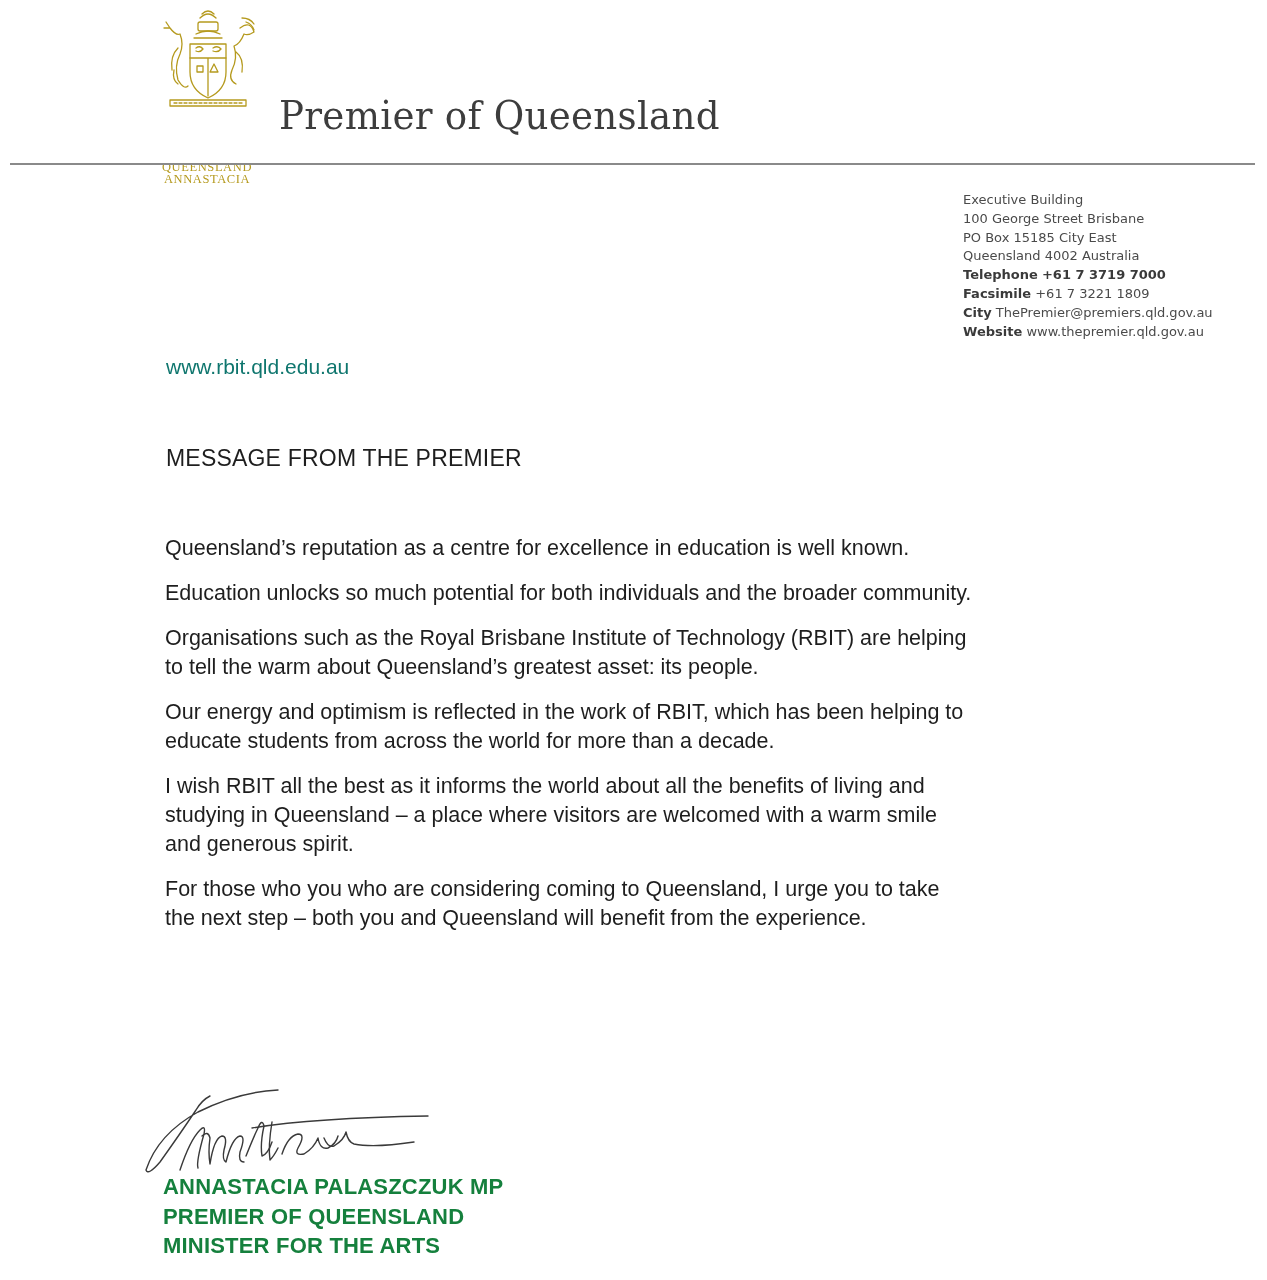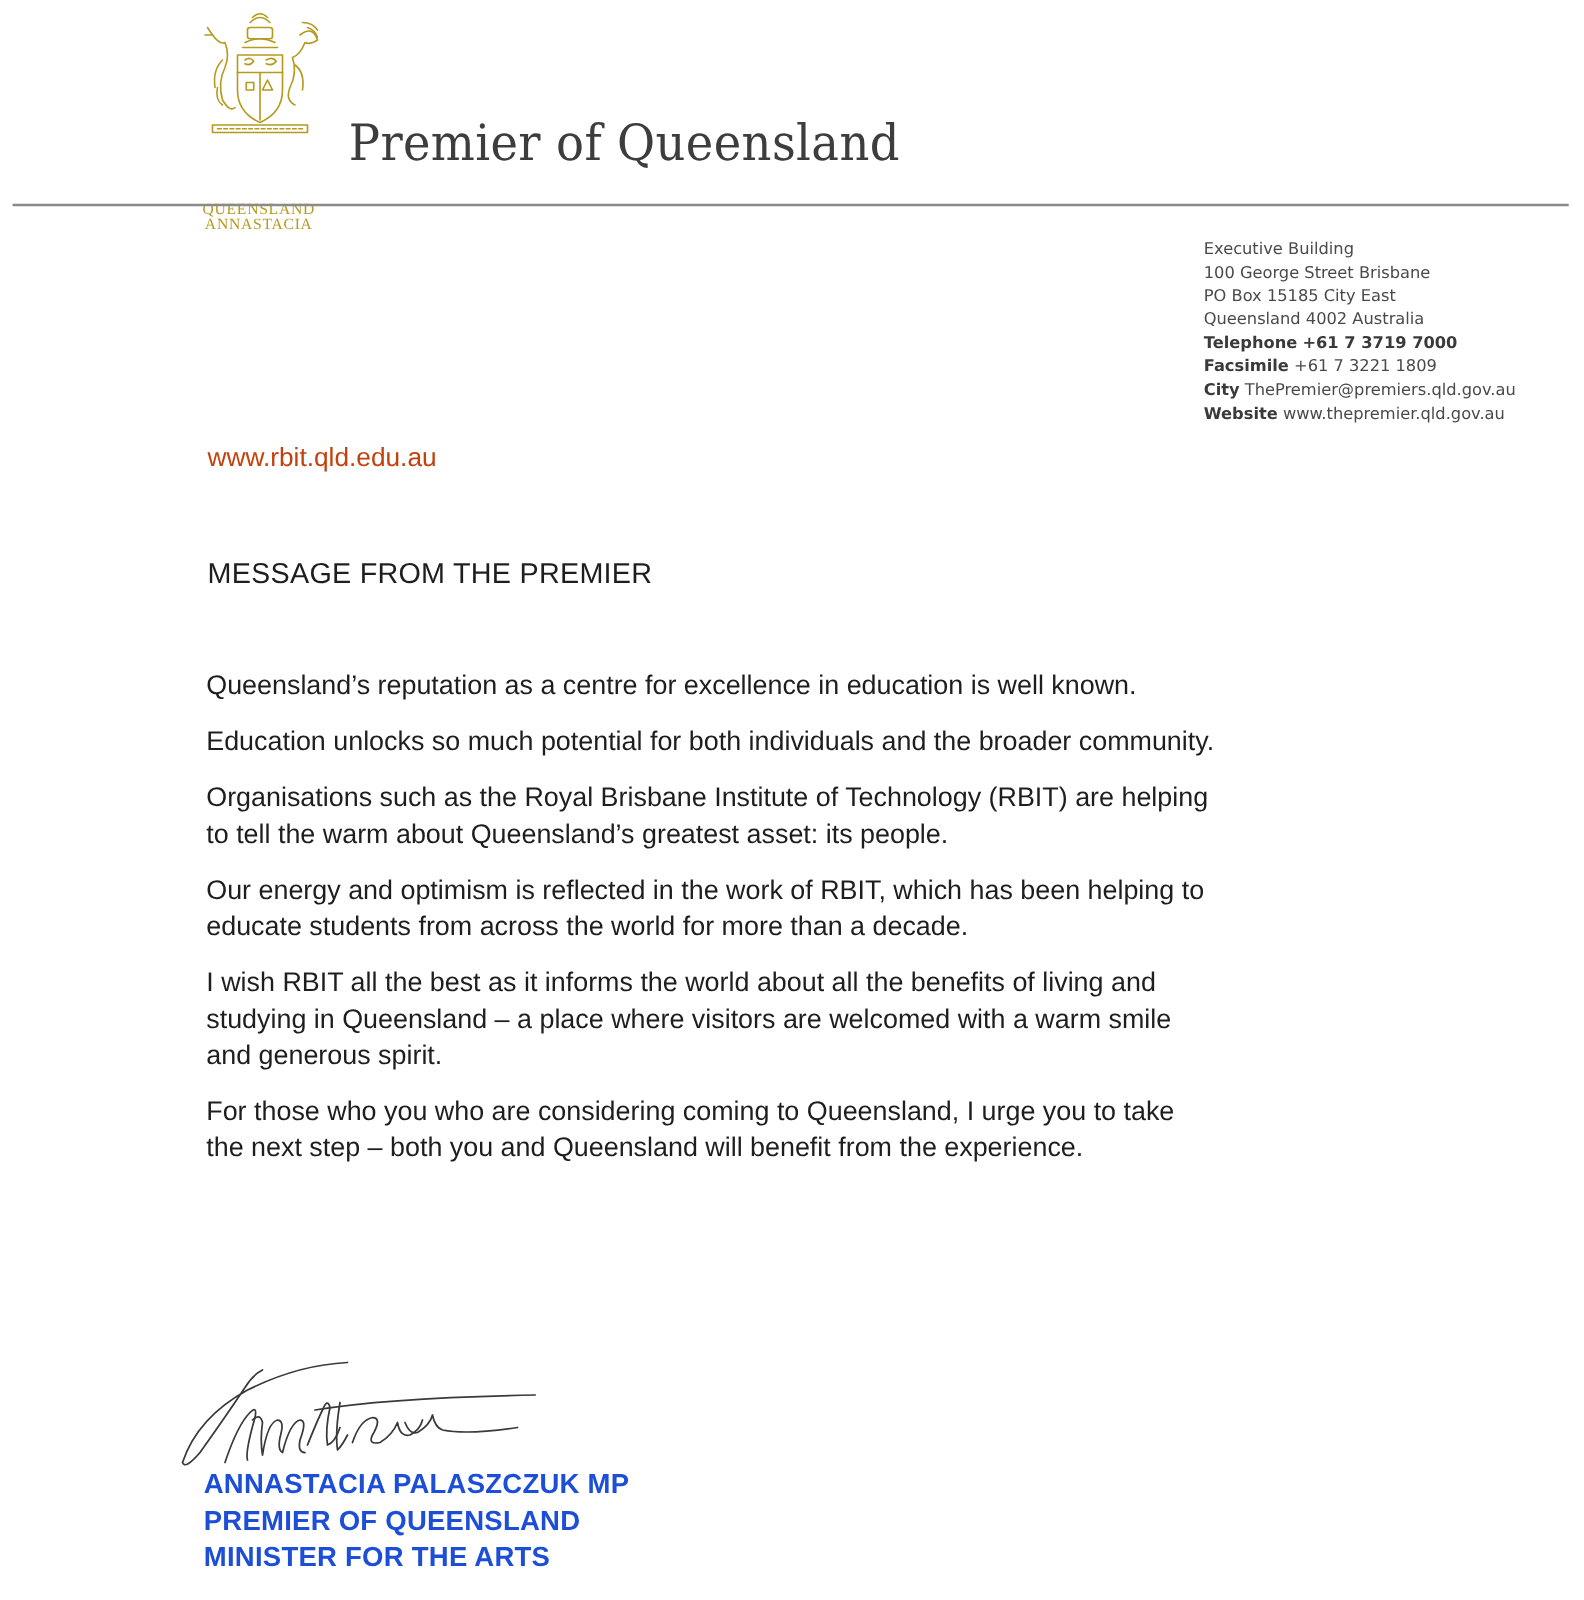--- a/index.html
+++ b/index.html
@@ -75,21 +75,21 @@
       white-space: nowrap;
     }
     .address .line { display: block; }
     .address b { color: #3a3a3a; font-weight: bold; }
     
     .website {
       position: absolute;
       left: 166px;
       top: 355px;
       font-size: 21px;
-      color: #c2410c;
+      color: #0f766e;
     }
     .heading {
       position: absolute;
       left: 166px;
       top: 445px;
       font-size: 23px;
       color: #1e1e1e;
       letter-spacing: 0.2px;
     }
     .body-text {
@@ -113,21 +113,21 @@
       width: 320px;
       height: 92px;
     }
     .sig-block {
       position: absolute;
       left: 163px;
       top: 1172px;
       font-weight: bold;
       font-size: 22px;
       line-height: 29.5px;
-      color: #1d4ed8;
+      color: #15803d;
       letter-spacing: 0.2px;
     }
     .sig-block div { white-space: nowrap; }
   </style>
 </head>
 <body>
 
 <div class="crest">
   <svg viewBox="0 0 104 104" fill="none" stroke="#b59a1e" stroke-width="1.3" stroke-linecap="round" stroke-linejoin="round">
 

